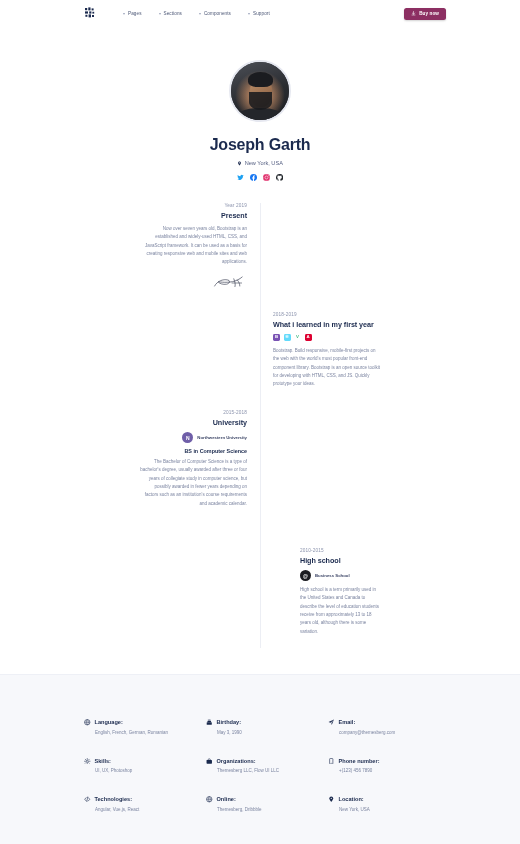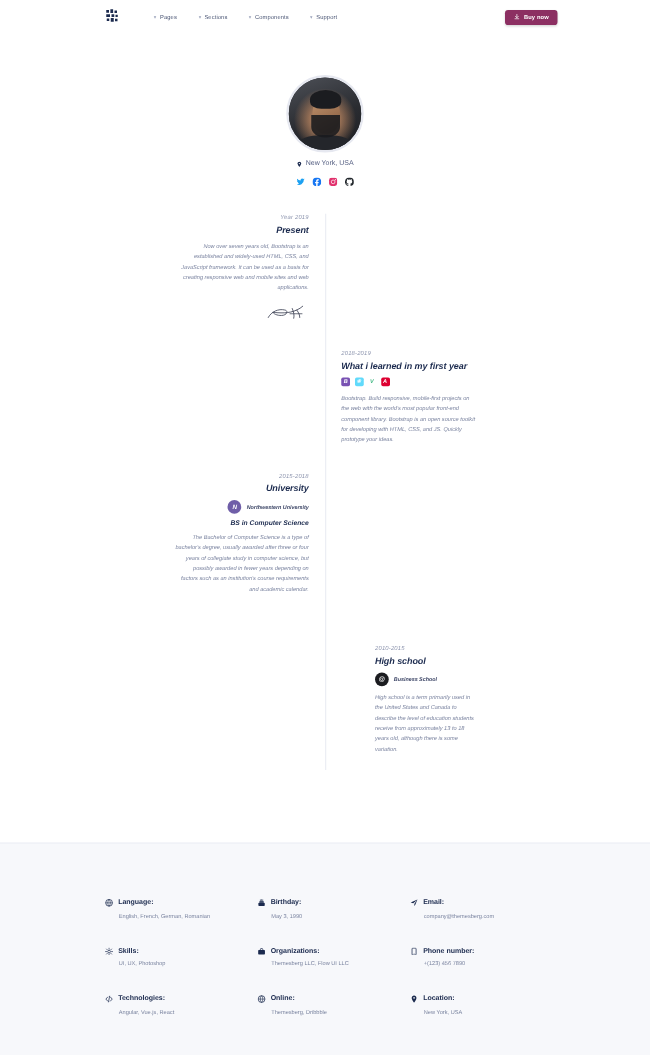--- a/index.html
+++ b/index.html
@@ -135,21 +135,21 @@
     position:relative;
     margin-top:22px;
     height:445px;
   }
   .timeline-axis{
     position:absolute;
     left:260px; top:0; bottom:0;
     width:1px;
     background:#eceef4;
   }
-  .tl-item{ position:absolute; width:120px;font-style:italic; }
+  .tl-item{ position:absolute; width:120px; }
   .tl-left{ text-align:right; right:260px; padding-right:13px; }
   .tl-right{ text-align:left; left:260px; padding-left:13px; }
   .tl-date{
     font-size:4.7px;
     color:#8b93ad;
     letter-spacing:.15px;
     margin-bottom:3px;
   }
   .tl-title{
     font-size:7.2px;
@@ -282,20 +282,21 @@
 
   <div class="profile">
     <div class="avatar">
       <div class="photo"></div>
       <div class="shoulder"></div>
       <div class="face"></div>
       <div class="beard"></div>
       <div class="hair"></div>
     </div>
 
+    <div class="profile-name">Joseph Garth</div>
 
     <div class="profile-location">
       <svg width="5" height="5" viewBox="0 0 10 10">
         <path d="M5 .8c-1.6 0-2.9 1.3-2.9 2.9C2.1 5.9 5 9.2 5 9.2s2.9-3.3 2.9-5.5C7.9 2.1 6.6.8 5 .8z" fill="#1b2a4e"></path>
         <circle cx="5" cy="3.7" r="1.05" fill="#fff"></circle>
       </svg>
       <span>New York, USA</span>
     </div>
 
     <div class="socials">

